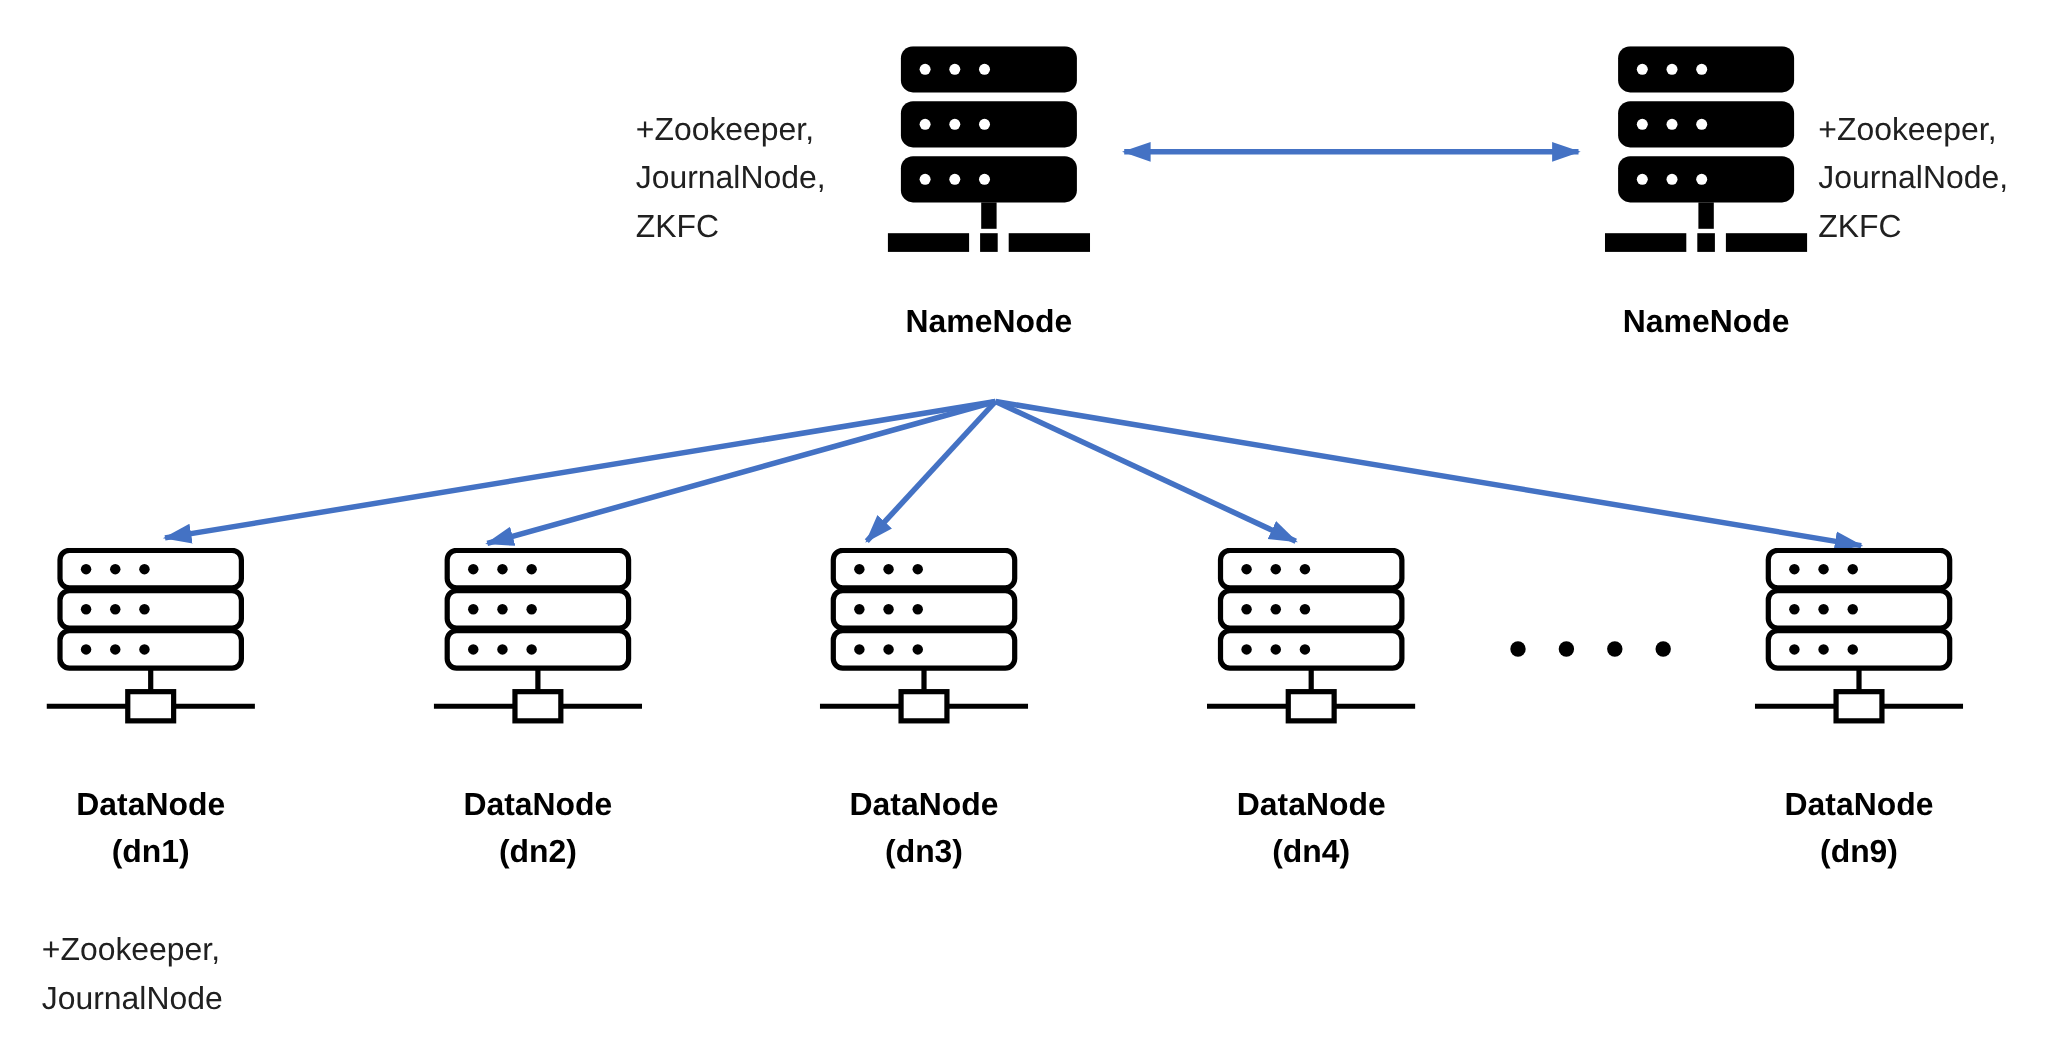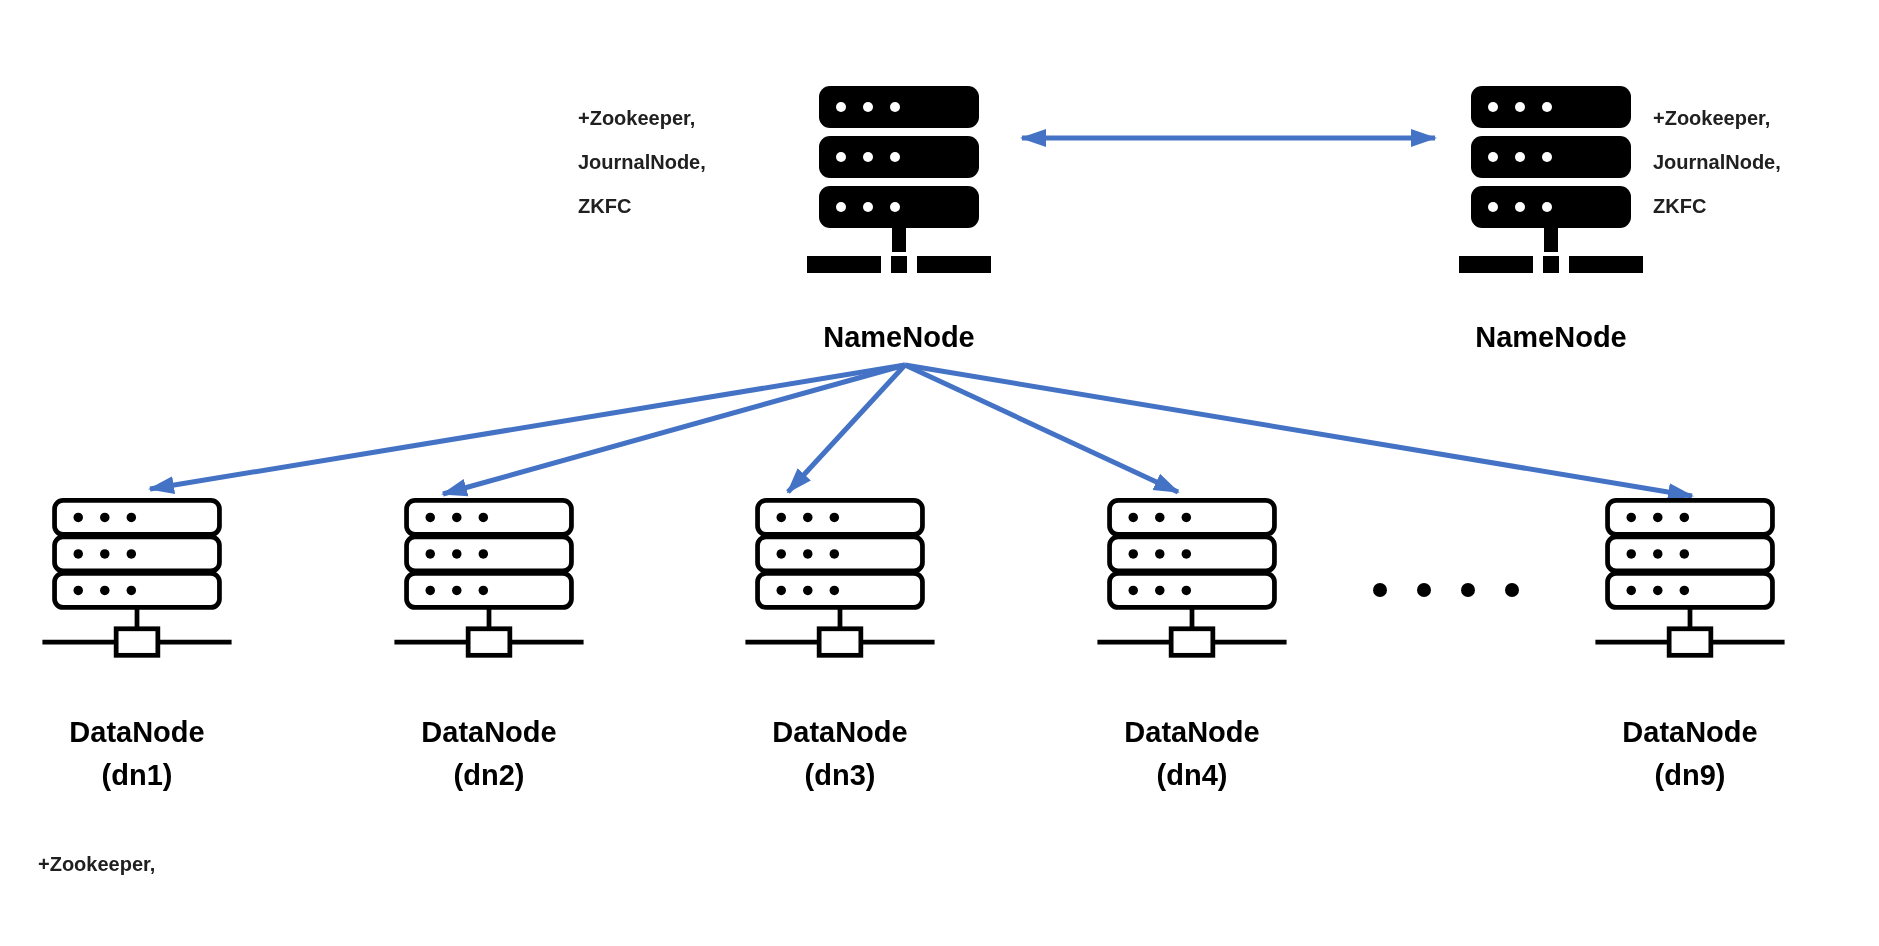--- a/index.html
+++ b/index.html
@@ -2,29 +2,29 @@
 <html><head>
 <meta charset="utf-8">
 <style>
   html,body{margin:0;padding:0;}
   body{
     width:1879px;height:946px;background:#ffffff;position:relative;overflow:hidden;
     font-family:"Liberation Sans", sans-serif;color:#000;
   }
   .arrows{position:absolute;left:0;top:0;z-index:1;}
   .node-group{position:absolute;z-index:2;display:flex;flex-direction:column;align-items:center;}
-  .nn-group{top:42px;width:300px;margin-top:44px;}
+  .nn-group{top:42px;width:300px;}
   .dn-group{top:498px;width:240px;justify-content:flex-end;}
   .nn-icon{display:block;margin-bottom:34px;}
   .dn-icon{display:block;margin-bottom:50px;}
   .node-label{
     font-weight:bold;font-size:29px;line-height:43px;text-align:center;white-space:nowrap;
   }
   .annotation{
-    position:absolute;z-index:2;font-size:20px;line-height:44px;font-weight:700;
+    position:absolute;z-index:2;font-size:29px;line-height:44px;font-weight:400;
     color:#202020;white-space:nowrap;
   }
   .annotation span{display:block;}
 </style>
 </head>
 <body>
 
 <svg width="0" height="0" style="position:absolute" aria-hidden="true">
   <defs>
     <symbol id="server-filled" viewBox="0 0 184 196">
@@ -148,13 +148,14 @@
 <div class="node-group dn-group" style="left:1570px">
   <svg class="dn-icon" width="190" height="163" viewBox="0 0 200 172">
       <use href="#server-outline"></use>
     </svg>
   <div class="node-label">DataNode</div>
   <div class="node-label">(dn9)</div>
 </div>
 
 <div class="annotation" style="left:38px;top:842px">
   <span>+Zookeeper,</span>
+  <span>JournalNode</span>
 </div>
 
 </body></html>

